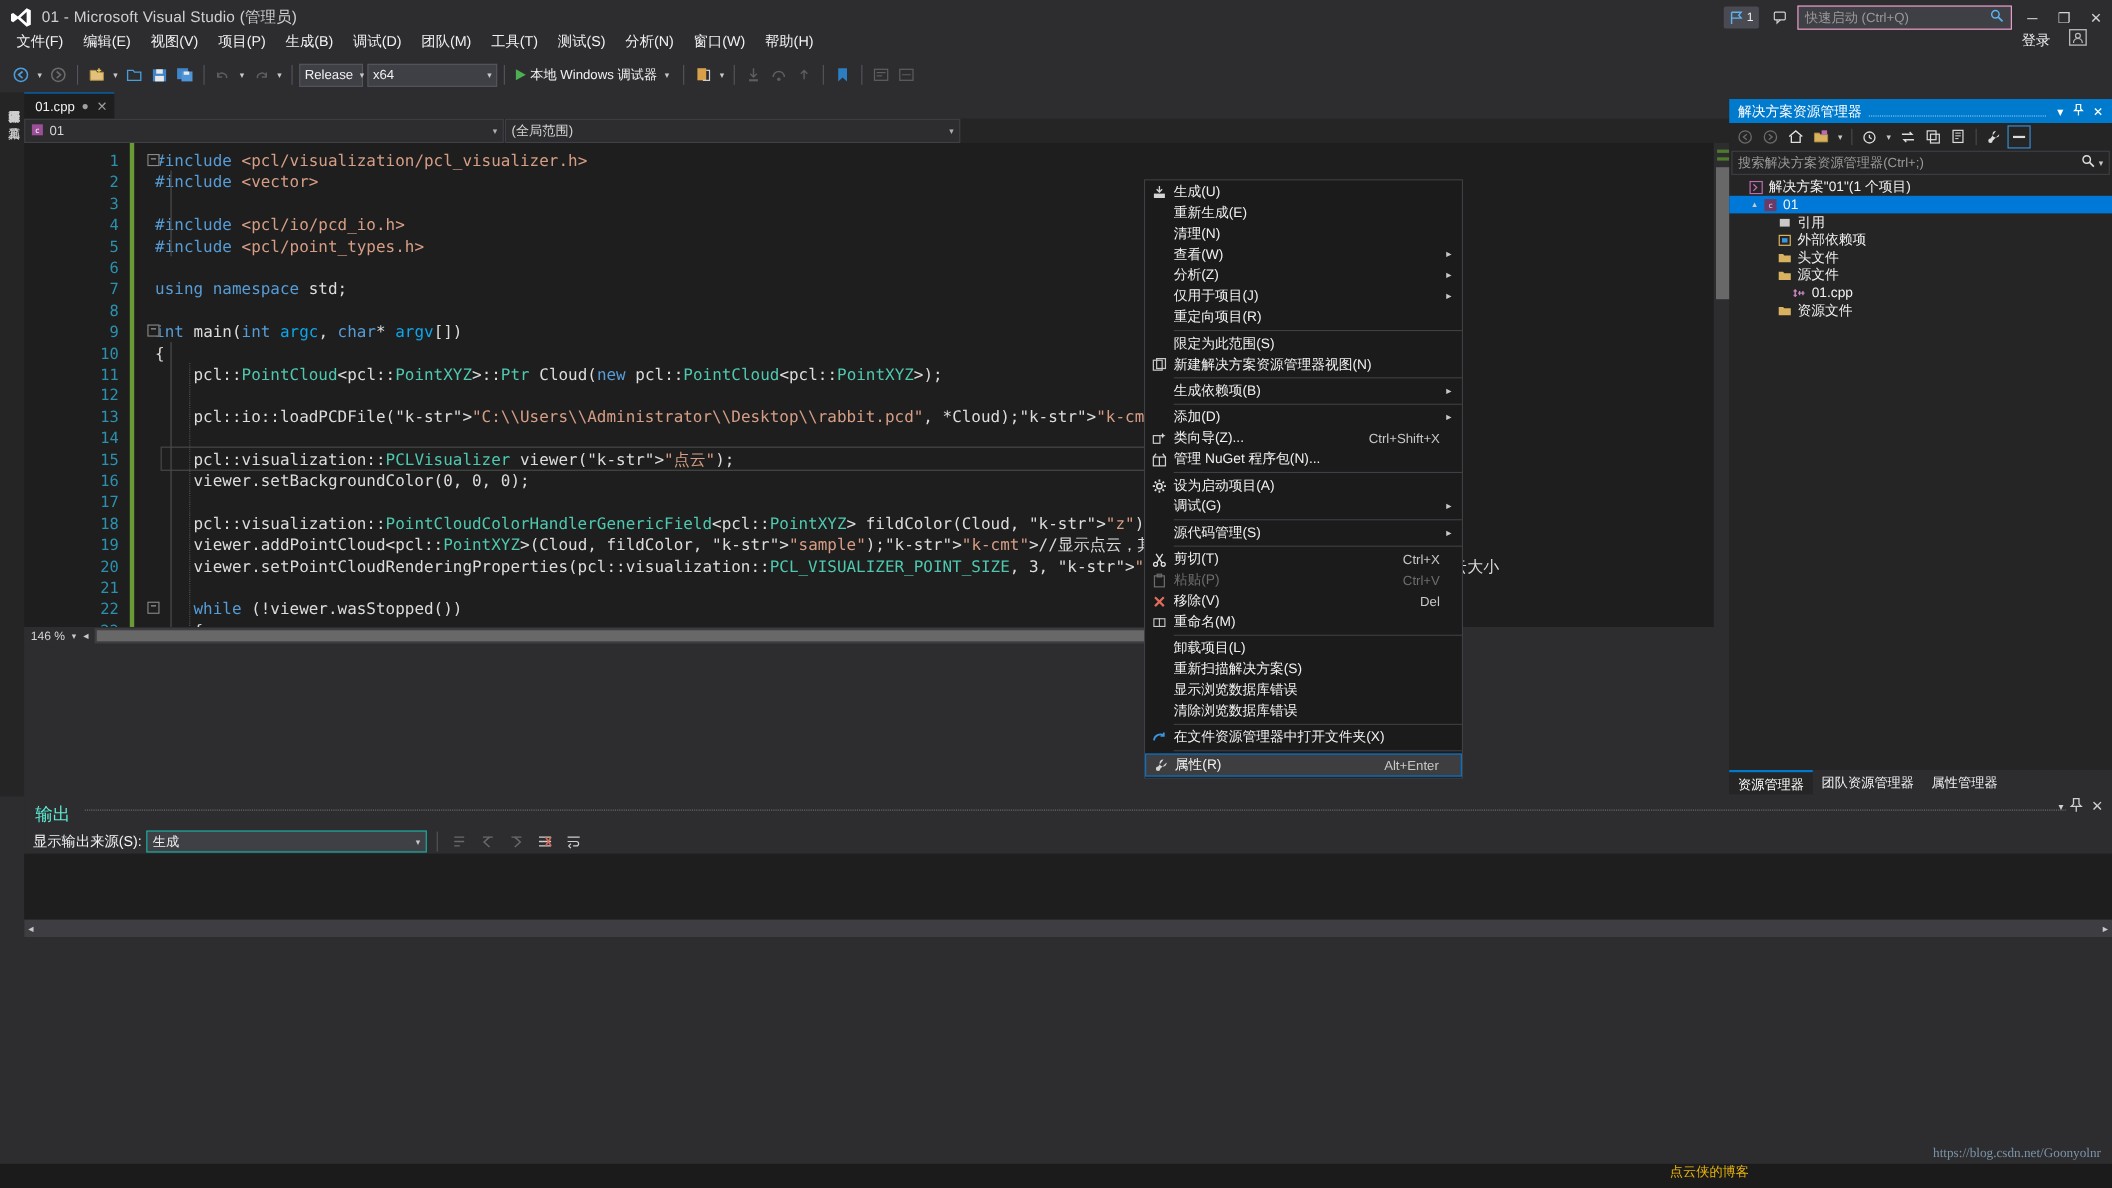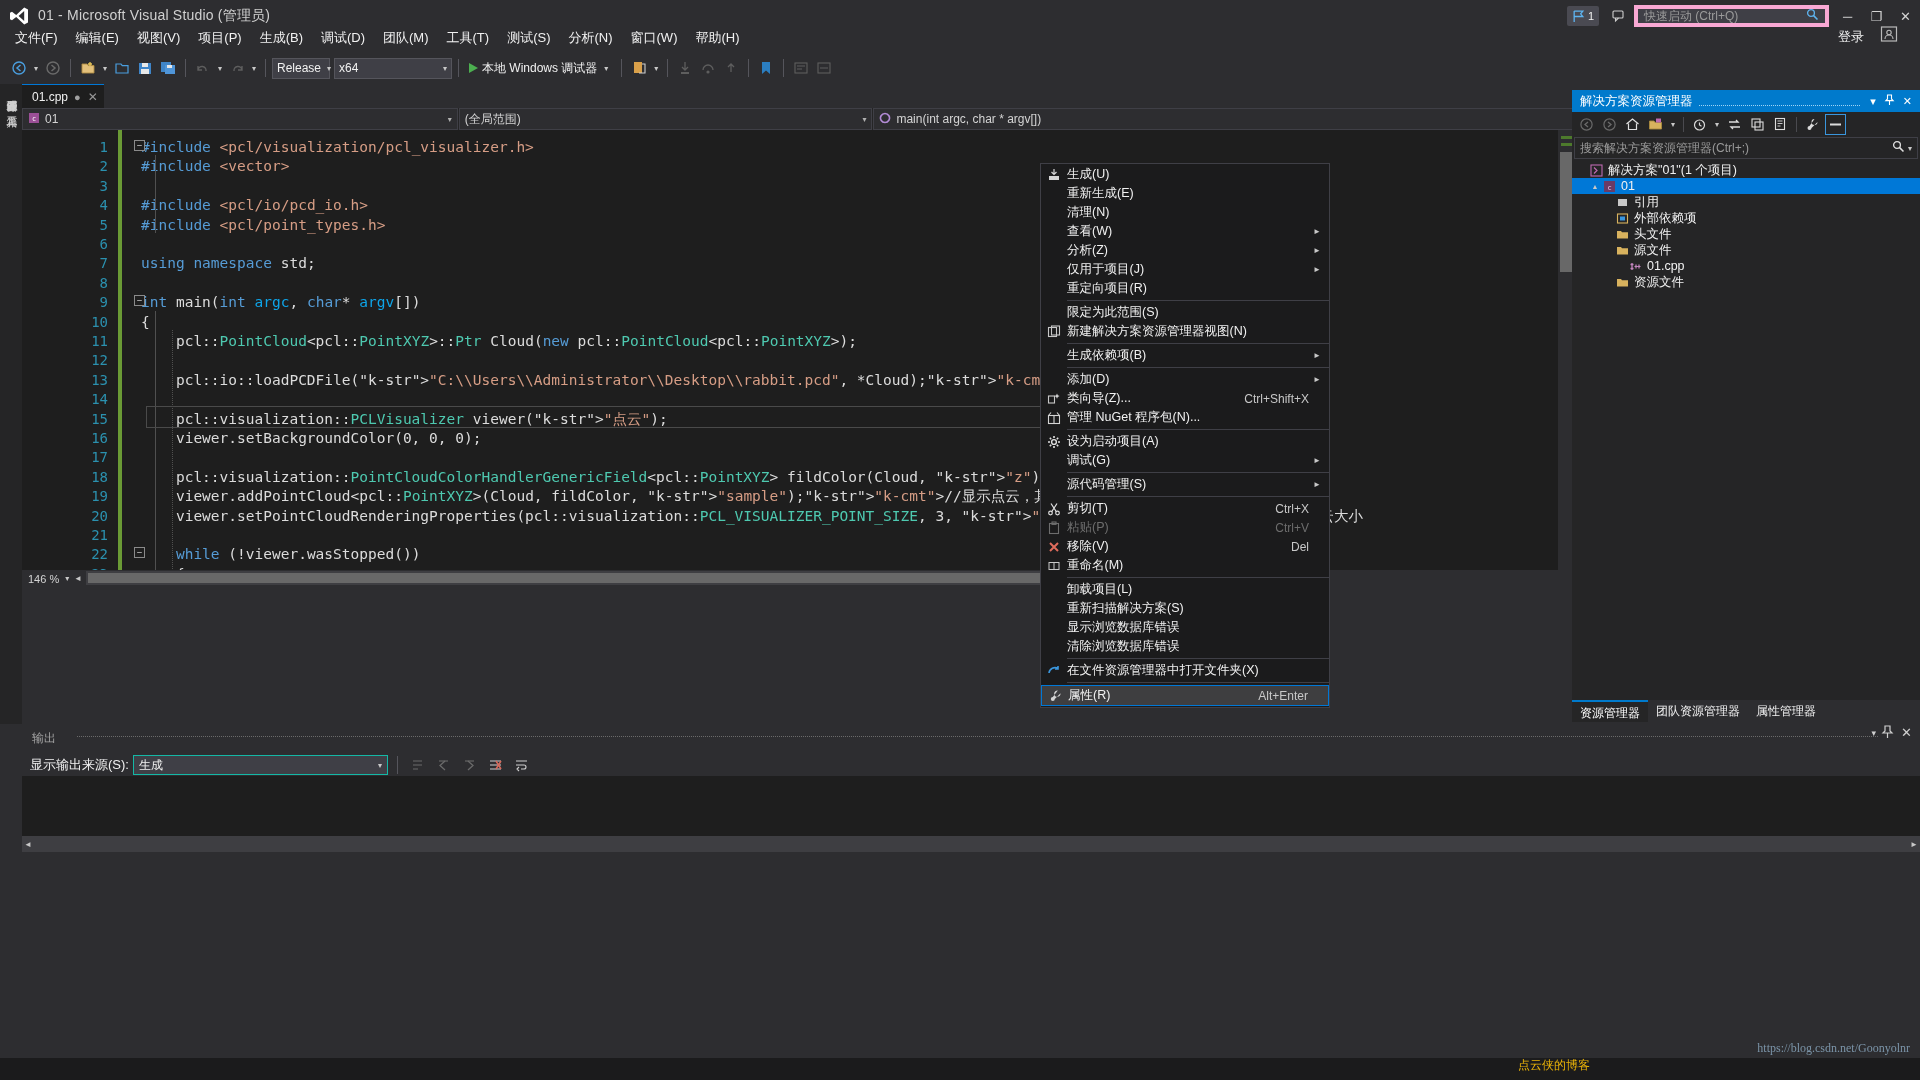--- a/index.html
+++ b/index.html
@@ -10,21 +10,21 @@
   
   .titlebar { position:absolute; left:0; top:0; width:1920px; height:32px; background:#2d2d30;
     display:flex; align-items:center; }
   .vs-logo { width:22px; height:22px; margin-left:8px; margin-right:8px; display:flex;
     align-items:center; justify-content:center; }
   .title-text { font-size:14px; color:#d0d0d0; letter-spacing:.2px; }
   .title-right { position:absolute; right:0; top:0; height:32px; display:flex; align-items:center; }
   .notif-badge { display:flex; align-items:center; background:#4a4a52; height:20px; border-radius:2px;
     padding:0 5px; margin-right:6px; font-size:11px; }
   .notif-flag { width:13px; height:13px; margin-right:3px; }
-  .qlaunch { width:195px; height:22px; background:#3f3f46; border:4px solid #f9a8d4;
+  .qlaunch { width:195px; height:22px; background:#3f3f46; border:1px solid #f9a8d4;
     display:flex; align-items:center; padding:0 6px; font-size:12px; color:#9a9a9a; margin-right:4px;}
   .qlaunch .ql-icon { margin-left:auto; }
   .wbtn { width:29px; height:26px; display:flex; align-items:center; justify-content:center;
     color:#d4d4d4; font-size:13px; }
 
   
   .menubar { position:absolute; left:0; top:24px; width:1920px; height:28px; display:flex;
     align-items:center; padding-left:6px; }
   .menubar .mi { font-size:13px; color:#f1f1f1; padding:4px 9px; white-space:nowrap; }
   .login { position:absolute; right:56px; top:28px; font-size:13px; color:#f1f1f1; }
@@ -90,21 +90,21 @@
     padding-left:6px; background:#2d2d30; }
   .hscroll-track { position:absolute; left:86px; top:571px; width:1180px; height:14px; background:#3e3e42; }
   .hscroll-thumb { position:absolute; left:88px; top:573px; width:1100px; height:10px; background:#686868; }
 
   .vscroll { position:absolute; left:1558px; top:130px; width:17px; height:440px; background:#2d2d30; }
   .vscroll-thumb { position:absolute; left:1560px; top:152px; width:13px; height:120px; background:#686868; }
   .vmark { position:absolute; left:1561px; width:11px; height:3px; }
 
   
   .outpanel { position:absolute; left:22px; top:722px; width:1898px; height:130px; background:#2d2d30; }
-  .out-title { position:absolute; left:10px; top:8px; font-size:12px; color:#a3a3a3; }
+  .out-title { position:absolute; left:10px; top:8px; font-size:16px; color:#5eead4; }
   .out-dots { position:absolute; left:55px; top:14px; right:42px; height:1px;
     border-top:1px dotted #6a6a6a; }
   .out-caret { position:absolute; right:44px; top:6px; font-size:9px; color:#d0d0d0; }
   .out-pin { position:absolute; right:26px; top:3px; }
   .out-close { position:absolute; right:8px; top:3px; font-size:13px; color:#d0d0d0; }
   .out-row2 { position:absolute; left:8px; top:32px; display:flex; align-items:center; gap:4px; }
   .out-label { font-size:13px; color:#f1f1f1; }
   .out-combo { width:255px; height:20px; background:#3f3f46; border:1px solid #14b8a6;
     display:flex; align-items:center; padding:0 5px; font-size:12px; color:#f1f1f1; }
   .out-combo .cc { margin-left:auto; font-size:8px; color:#c8c8c8; }
@@ -358,29 +358,20 @@
         <svg width="12" height="12" viewBox="0 0 12 12">
             <rect x="1" y="1" width="10" height="10" fill="#9b4f96"></rect>
             <text x="6" y="9" font-size="7" fill="#fff" text-anchor="middle" font-family="DejaVu Sans Mono, monospace">c</text>
           </svg>
       </span>
       <span>01</span>
       <span class="nc">▾</span>
     </div>
     <div class="navsel" style="width:414px">
       <span>(全局范围)</span>
-      <span class="nc">▾</span>
-    </div>
-    <div class="navsel" style="width:724px">
-      <span class="gl">
-        <svg width="12" height="12" viewBox="0 0 12 12">
-            <path d="M6 1.5 a4.5 4.5 0 1 1 -0.01 0" fill="none" stroke="#b38bd6" stroke-width="1.6"></path>
-          </svg>
-      </span>
-      <span>main(int argc, char * argv[])</span>
       <span class="nc">▾</span>
     </div>
   </div>
 
   <div class="editor">
     <div class="code" id="codearea"><div class="chg" style="top: 0px; height: 440px;"></div><div class="ln" style="top: 6px;">1</div><div class="codeline" style="top: 6px;"><span class="k-blue">#include</span> <span class="k-str">&lt;pcl/visualization/pcl_visualizer.h&gt;</span></div><div class="ln" style="top: 25.4px;">2</div><div class="codeline" style="top: 25.4px;"><span class="k-blue">#include</span> <span class="k-str">&lt;vector&gt;</span></div><div class="ln" style="top: 44.8px;">3</div><div class="codeline" style="top: 44.8px;"></div><div class="ln" style="top: 64.2px;">4</div><div class="codeline" style="top: 64.2px;"><span class="k-blue">#include</span> <span class="k-str">&lt;pcl/io/pcd_io.h&gt;</span></div><div class="ln" style="top: 83.6px;">5</div><div class="codeline" style="top: 83.6px;"><span class="k-blue">#include</span> <span class="k-str">&lt;pcl/point_types.h&gt;</span></div><div class="ln" style="top: 103px;">6</div><div class="codeline" style="top: 103px;"></div><div class="ln" style="top: 122.4px;">7</div><div class="codeline" style="top: 122.4px;"><span class="k-blue">using</span> <span class="k-blue">namespace</span> std;</div><div class="ln" style="top: 141.8px;">8</div><div class="codeline" style="top: 141.8px;"></div><div class="ln" style="top: 161.2px;">9</div><div class="codeline" style="top: 161.2px;"><span class="k-blue">int</span> main(<span class="k-blue">int</span> <span class="k-param">argc</span>, <span class="k-blue">char</span>* <span class="k-param">argv</span>[])</div><div class="ln" style="top: 180.6px;">10</div><div class="codeline" style="top: 180.6px;">{</div><div class="ln" style="top: 200px;">11</div><div class="codeline" style="top: 200px;">    pcl::<span class="k-type">PointCloud</span>&lt;pcl::<span class="k-type">PointXYZ</span>&gt;::<span class="k-type">Ptr</span> Cloud(<span class="k-blue">new</span> pcl::<span class="k-type">PointCloud</span>&lt;pcl::<span class="k-type">PointXYZ</span>&gt;);</div><div class="ln" style="top: 219.4px;">12</div><div class="codeline" style="top: 219.4px;"></div><div class="ln" style="top: 238.8px;">13</div><div class="codeline" style="top: 238.8px;">    pcl::io::loadPCDFile(<span class="&lt;span">"k-str"</span>&gt;<span class="k-str">"C:\\Users\\Administrator\\Desktop\\rabbit.pcd"</span>, *Cloud);<span class="&lt;span">"k-str"</span>&gt;<span class="k-str">"k-cmt"</span>&gt;//读入点云数据</div><div class="ln" style="top: 258.2px;">14</div><div class="codeline" style="top: 258.2px;"></div><div class="ln" style="top: 277.6px;">15</div><div class="codeline" style="top: 277.6px;">    pcl::visualization::<span class="k-type">PCLVisualizer</span> viewer(<span class="&lt;span">"k-str"</span>&gt;<span class="k-str">"点云"</span>);</div><div class="ln" style="top: 297px;">16</div><div class="codeline" style="top: 297px;">    viewer.setBackgroundColor(0, 0, 0);</div><div class="ln" style="top: 316.4px;">17</div><div class="codeline" style="top: 316.4px;"></div><div class="ln" style="top: 335.8px;">18</div><div class="codeline" style="top: 335.8px;">    pcl::visualization::<span class="k-type">PointCloudColorHandlerGenericField</span>&lt;pcl::<span class="k-type">PointXYZ</span>&gt; fildColor(Cloud, <span class="&lt;span">"k-str"</span>&gt;<span class="k-str">"z"</span>);<span class="&lt;span">"k-str"</span>&gt;<span class="k-str">"k-cmt"</span>&gt;//按照z字段进行渲染</div><div class="ln" style="top: 355.2px;">19</div><div class="codeline" style="top: 355.2px;">    viewer.addPointCloud&lt;pcl::<span class="k-type">PointXYZ</span>&gt;(Cloud, fildColor, <span class="&lt;span">"k-str"</span>&gt;<span class="k-str">"sample"</span>);<span class="&lt;span">"k-str"</span>&gt;<span class="k-str">"k-cmt"</span>&gt;//显示点云，其中fildColor为颜色显示</div><div class="ln" style="top: 374.6px;">20</div><div class="codeline" style="top: 374.6px;">    viewer.setPointCloudRenderingProperties(pcl::visualization::<span class="k-type">PCL_VISUALIZER_POINT_SIZE</span>, 3, <span class="&lt;span">"k-str"</span>&gt;<span class="k-str">"sample"</span>);<span class="&lt;span">"k-str"</span>&gt;<span class="k-str">"k-cmt"</span>&gt;//设置点云大小</div><div class="ln" style="top: 394px;">21</div><div class="codeline" style="top: 394px;"></div><div class="ln" style="top: 413.4px;">22</div><div class="codeline" style="top: 413.4px;">    <span class="k-blue">while</span> (!viewer.wasStopped())</div><div class="ln" style="top: 432.8px;">23</div><div class="codeline" style="top: 432.8px;">    {</div><div class="fold" style="top: 10px; left: 112px;">−</div><div class="fold" style="top: 165.2px; left: 112px;">−</div><div class="fold" style="top: 417.4px; left: 112px;">−</div><div class="indent-solid" style="left: 133px; top: 25.4px; height: 77.6px;"></div><div class="indent-solid" style="left: 133px; top: 180.6px; height: 310.4px;"></div><div class="indent-guide" style="left: 150px; top: 200px; height: 291px;"></div><div class="cur-line-box" style="top: 275.6px; width: 910px;"></div></div>
   </div>
   <div class="vscroll"></div>
   <div class="vscroll-thumb"></div>
   <div class="vmark" style="top:136px;background:#4d7a2c"></div>

